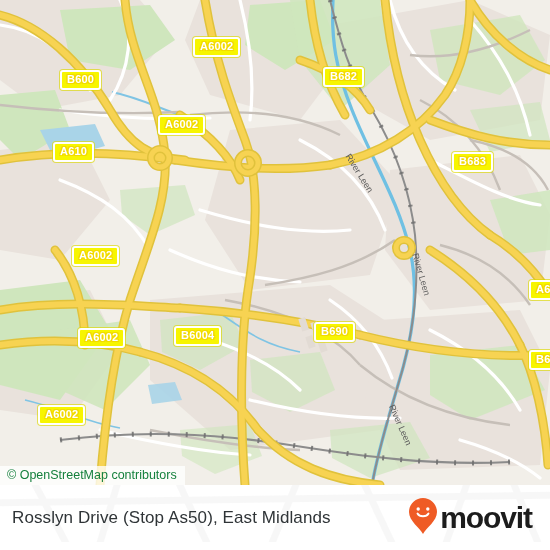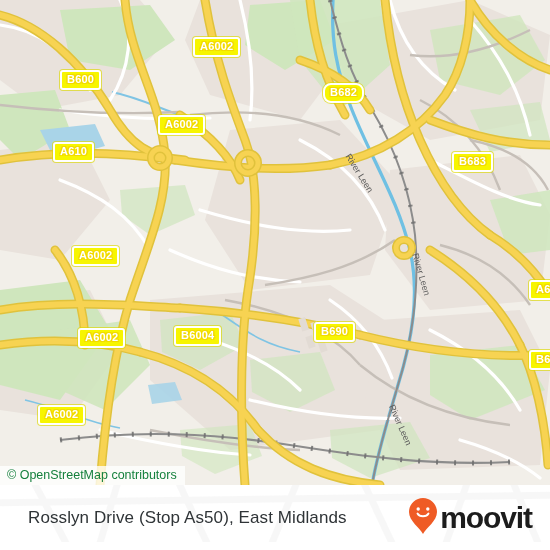--- a/index.html
+++ b/index.html
@@ -119,21 +119,21 @@
     z-index: 60;
     overflow: hidden;
   }
   #footer-watermark {
     position: absolute;
     left: 0; top: 0; width: 550px; height: 65px;
     opacity: .5;
   }
   #footer-title {
     position: absolute;
-    left: 28px;
+    left: 12px;
     top: 0;
     height: 65px;
     display: flex;
     align-items: center;
     color: #2f3437;
     font-size: 17px;
     letter-spacing: .1px;
     white-space: nowrap;
   }
   #moovit-logo {
@@ -318,21 +318,21 @@
         <rect x="300" y="318" width="7" height="13" transform="rotate(-18 303 324)"></rect>
         <rect x="312" y="322" width="7" height="13" transform="rotate(-18 315 328)"></rect>
         <rect x="324" y="326" width="7" height="13" transform="rotate(-18 327 332)"></rect>
         <rect x="307" y="336" width="7" height="12" transform="rotate(-18 310 342)"></rect>
         <rect x="319" y="340" width="7" height="12" transform="rotate(-18 322 346)"></rect>
       </g>
     </svg>
 
     <div class="shield" style="left:193px;top:37px;">A6002</div>
     <div class="shield" style="left:60px;top:70px;">B600</div>
-    <div class="shield" style="left:323px;top:83px;border-radius:8px;">B682</div>
+    <div class="shield" style="left:323px;top:67px;">B682</div>
     <div class="shield" style="left:158px;top:115px;">A6002</div>
     <div class="shield" style="left:53px;top:142px;text-align:right;">A610</div>
     <div class="shield" style="left:452px;top:152px;">B683</div>
     <div class="shield" style="left:72px;top:246px;">A6002</div>
     <div class="shield" style="left:174px;top:302px;margin-top:24px;">B6004</div>
     <div class="shield" style="left:78px;top:328px;">A6002</div>
     <div class="shield" style="left:270px;top:322px;margin-left:44px;">B690</div>
     <div class="shield" style="left:529px;top:280px;">A6</div>
     <div class="shield" style="left:529px;top:350px;">B6</div>
     <div class="shield" style="left:38px;top:405px;">A6002</div>

